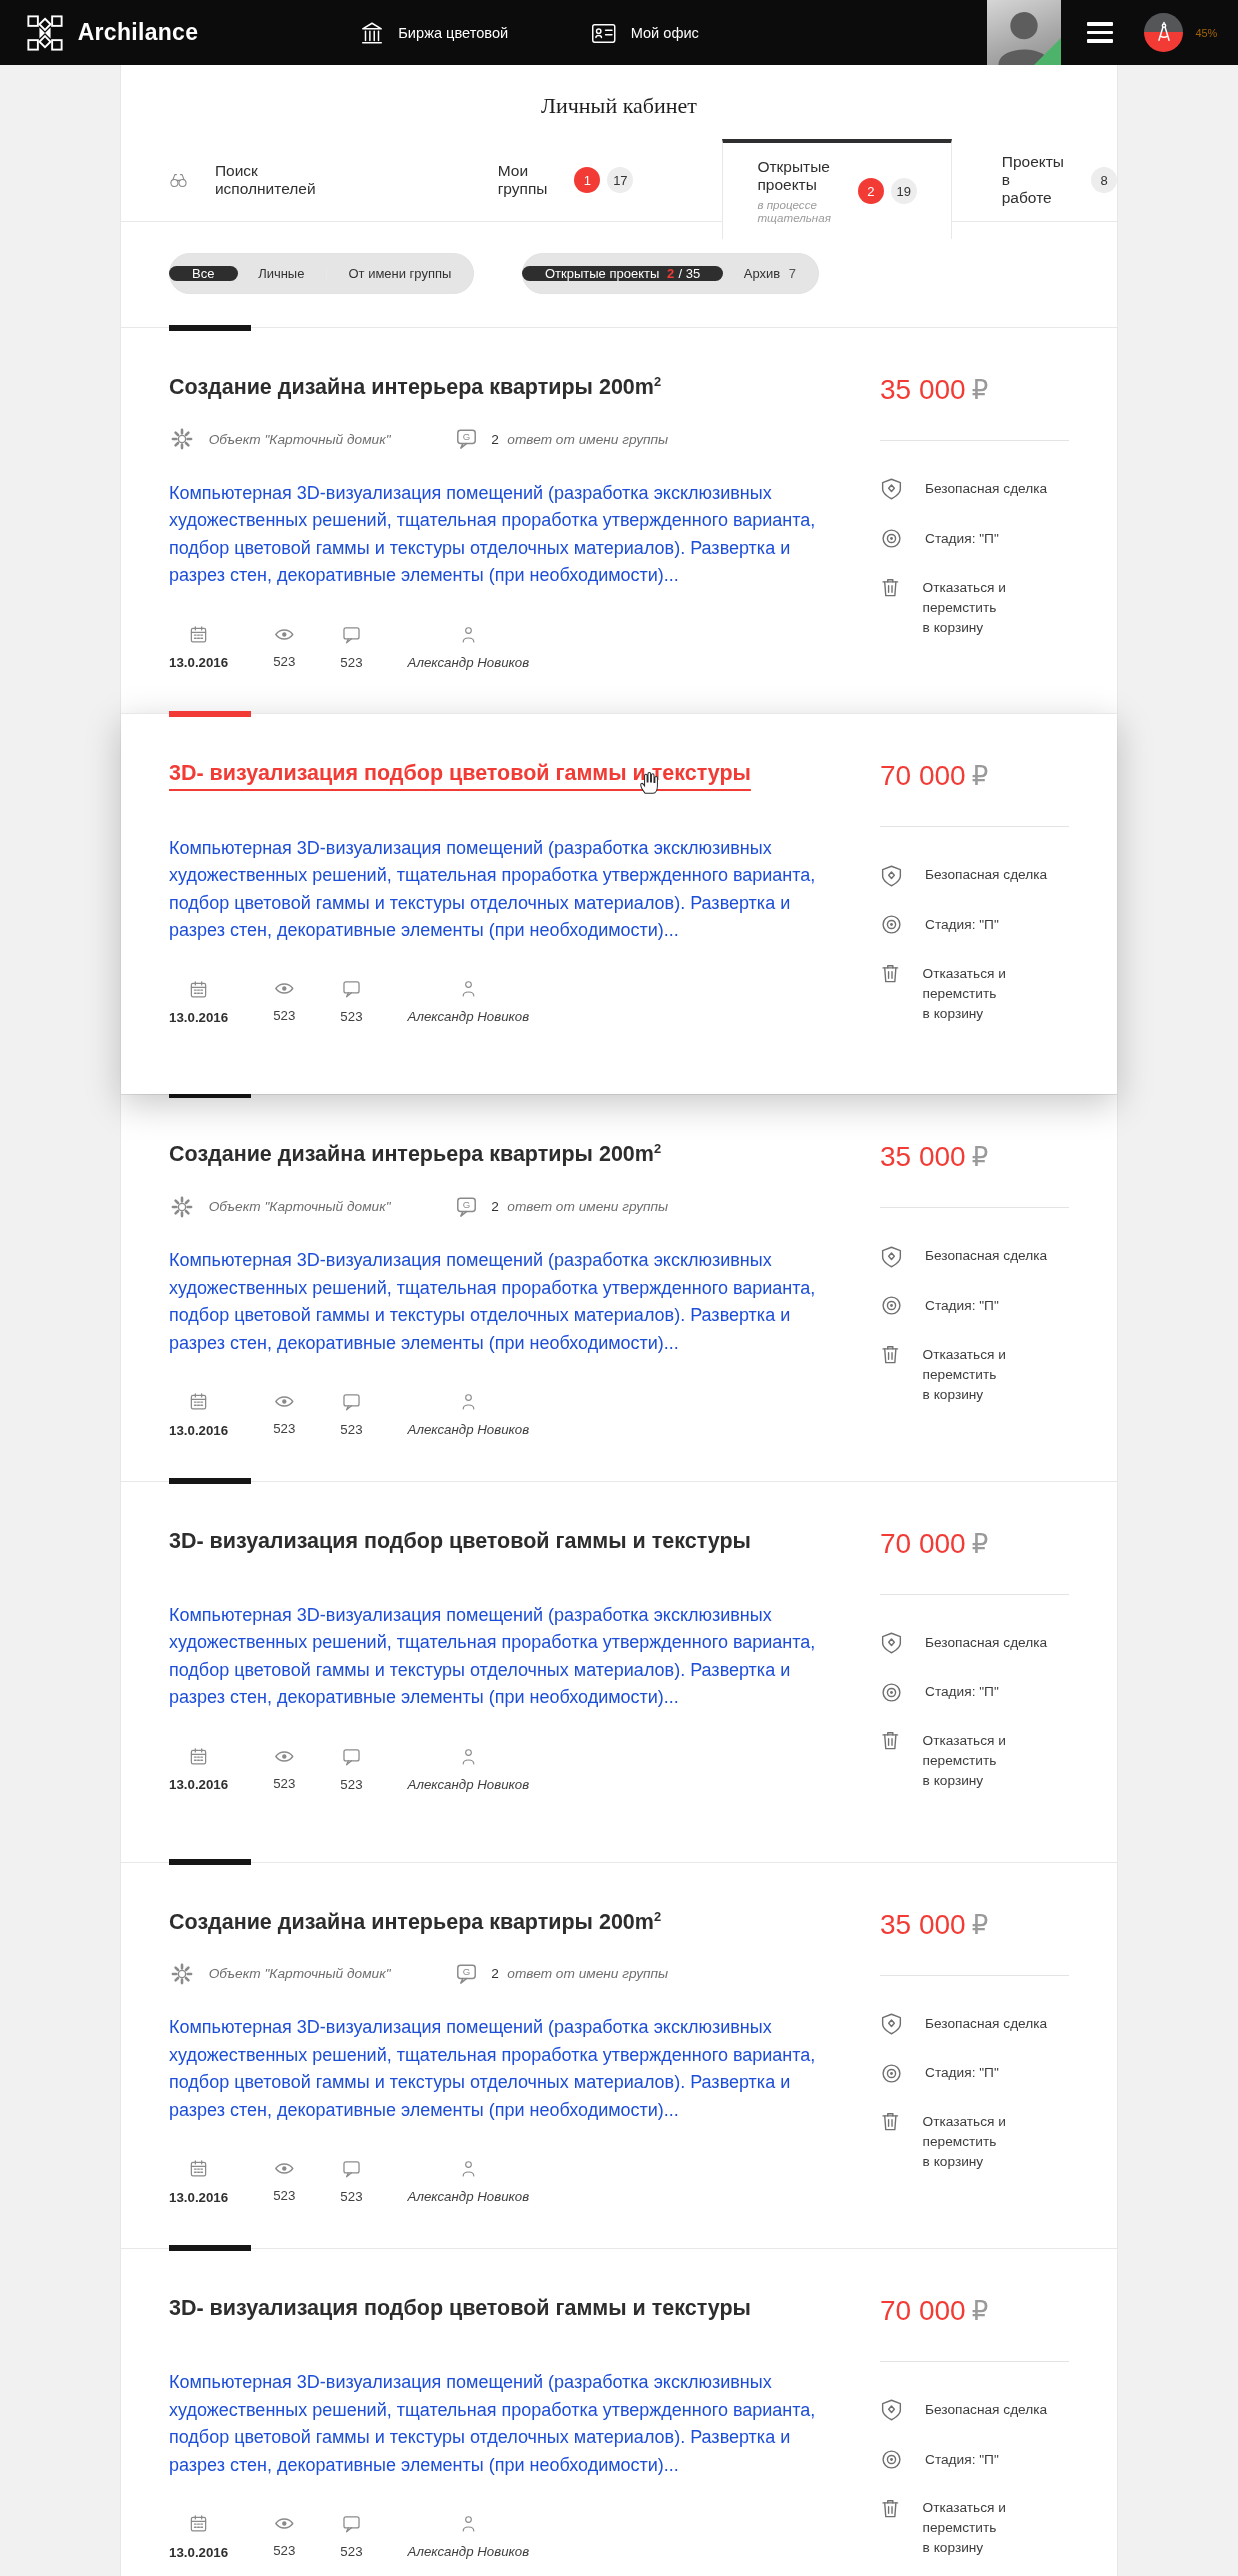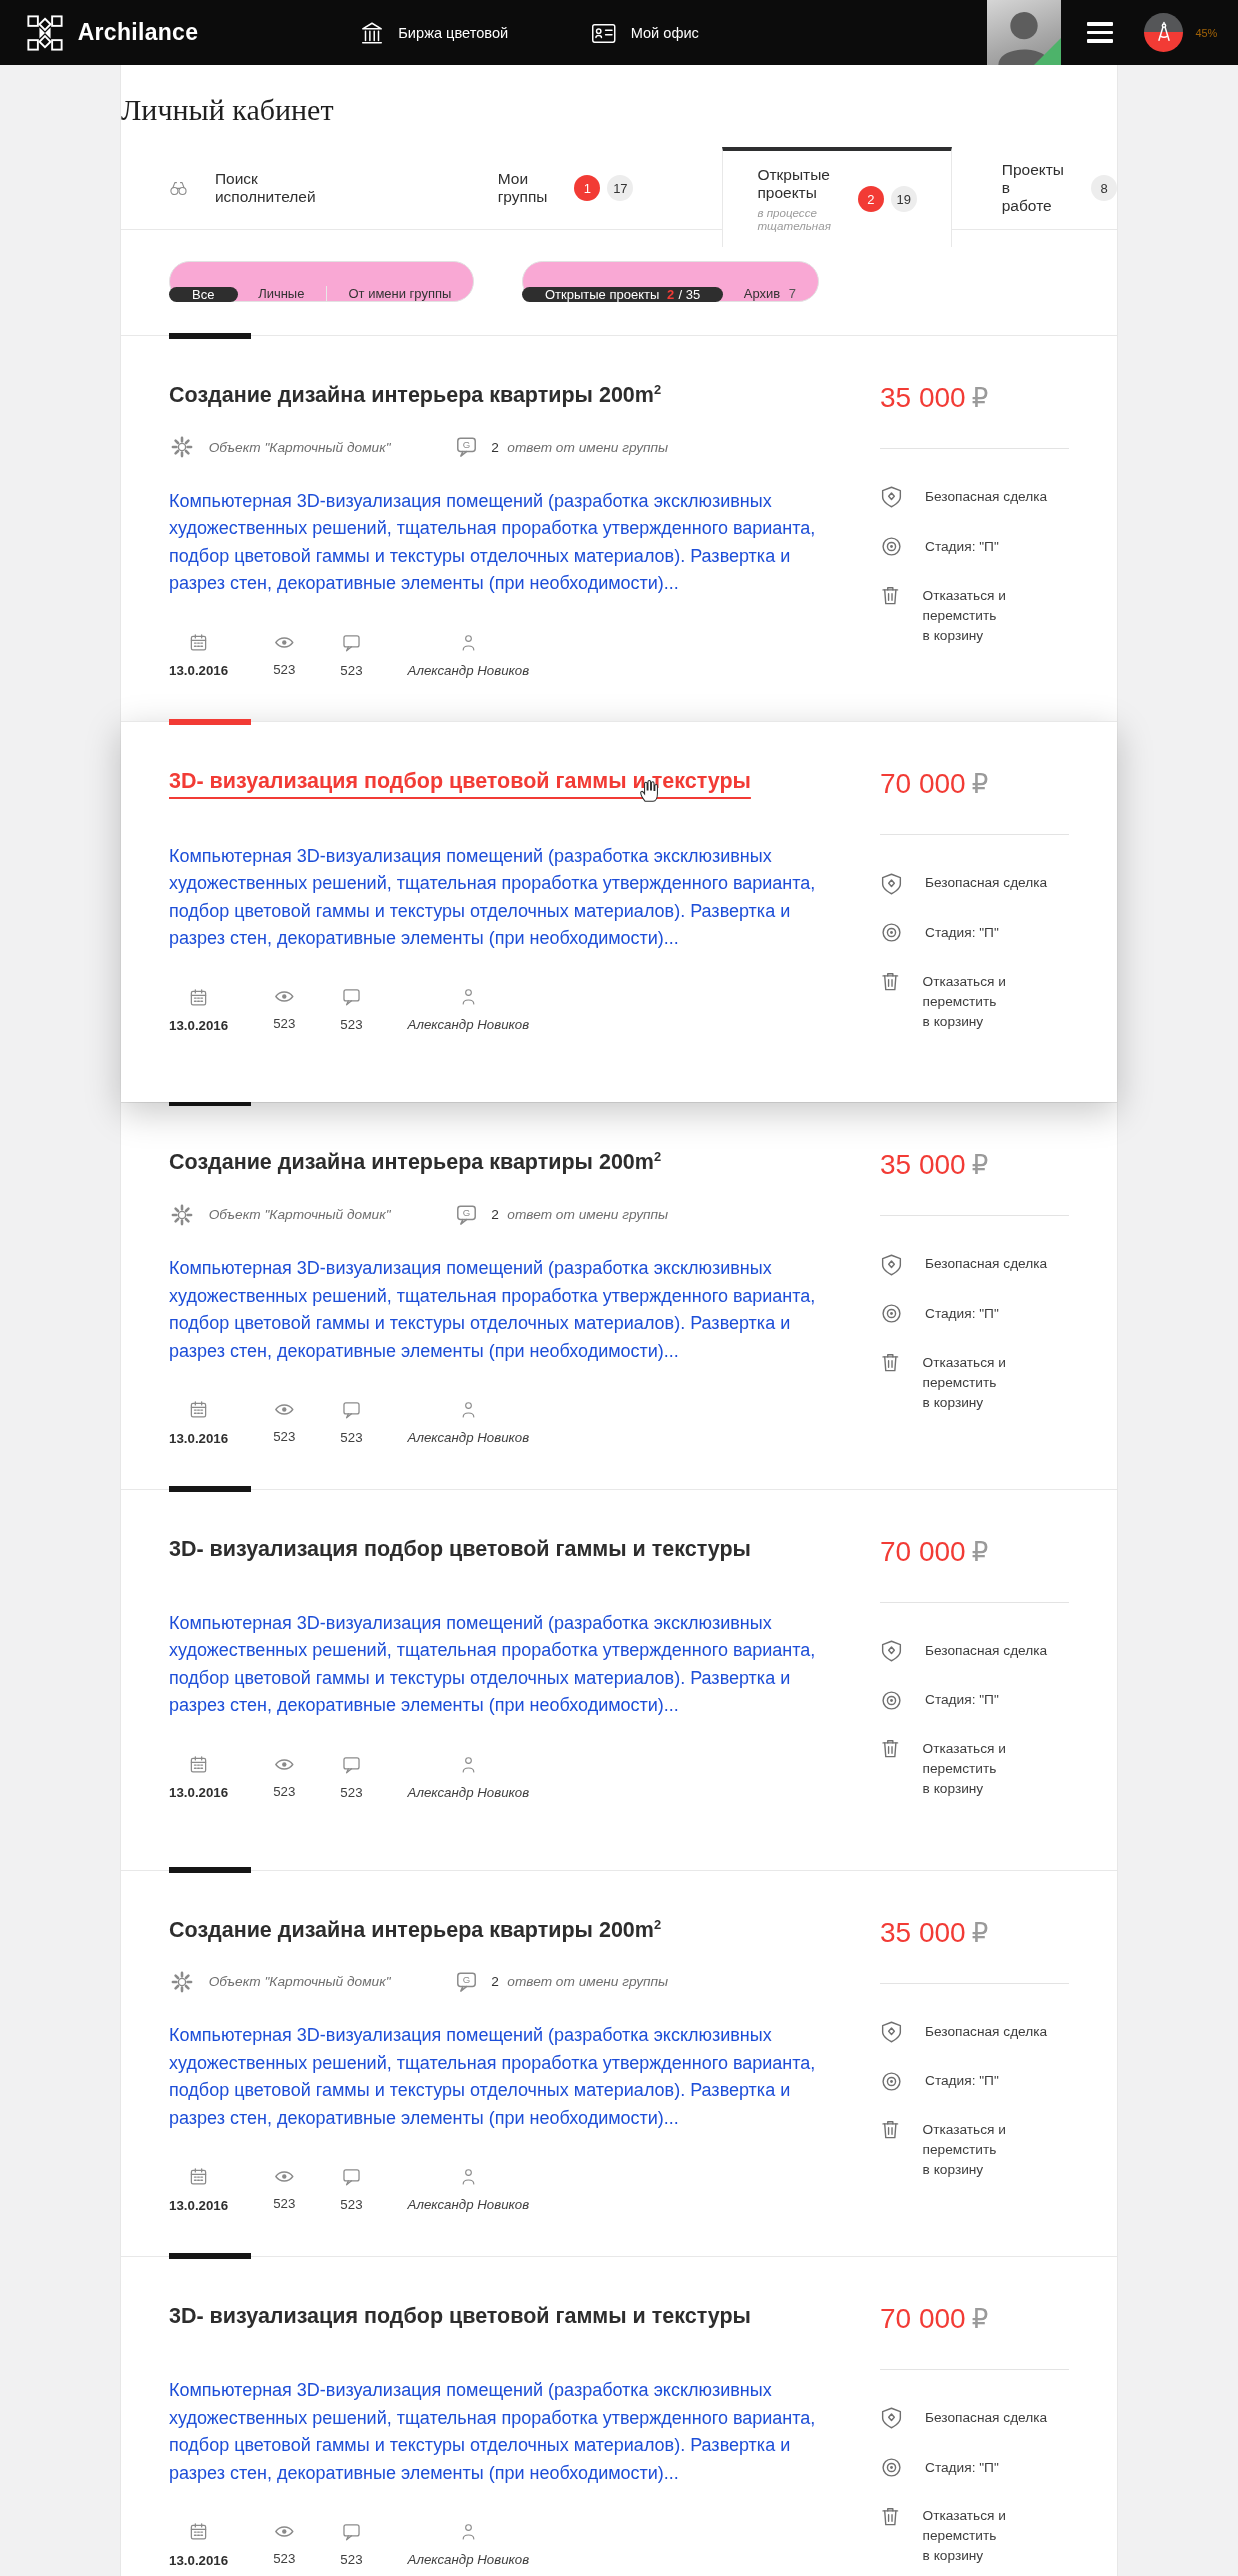--- a/index.html
+++ b/index.html
@@ -27,41 +27,41 @@
   .burger i { display:block; width:26px; height:3.4px; background:#fff; border-radius:0.9px; margin:5.2px 0; }
   .progress-avatar { width:39px; height:39px; border-radius:50%;
     background:linear-gradient(180deg,#555658 0 50%, #f23b35 50% 100%);
     display:flex; align-items:center; justify-content:center; }
   .completion { color:#a16207; font-size:11px; margin:0 20.6px 0 12px; }
 
   
   .container { width:998px; margin:0 auto; background:#fff;
     border-left:0.9px solid #e7e7e7; border-right:0.9px solid #e7e7e7; position:relative; }
   .page-title { font-family:"Liberation Serif","DejaVu Serif",serif; font-weight:400;
-    font-size:30px; color:#1f1f1f; text-align:left; margin:0; padding:27.5px 0 8.6px; }
+    font-size:22px; color:#1f1f1f; text-align:center; margin:0; padding:27.5px 0 8.6px; }
 
   
   .tabs { display:flex; border-bottom:0.9px solid #e8e8e8; margin-top:12px; align-items:center; }
   .tab { height:82px; display:flex; align-items:center; gap:27px; font-size:15.5px; color:#2f2f2f; cursor:pointer; }
   .tab--search { margin-left:48px; }
   .tab--groups { margin-left:175px; }
   .tab--open { margin-left:89px; height:100px; margin-bottom:-18px; padding:0 34px;
     background:#fff; border:0.9px solid #e8e8e8; border-bottom:none; border-top:4.3px solid #2e2f30; z-index:2; }
   .tab--inwork { margin-left:50px; }
   .tab-label-wrap { display:flex; flex-direction:column; }
   .tab-sublabel { font-size:11.6px; font-style:italic; color:#9b9b9b; margin-top:4.3px; }
   .badge { min-width:26px; height:26px; padding:0 5.2px; border-radius:13px; display:inline-flex;
     align-items:center; justify-content:center; font-size:13px; }
   .badge--red { background:#f23b35; color:#fff; }
   .badge--gray { background:#ededed; color:#333; }
   .badges { display:flex; gap:6.9px; align-items:center; }
 
   
   .filters { display:flex; gap:48px; padding:31px 0 33px 48px; }
-  .pillgroup { display:inline-flex; align-items:flex-end; height:41px; background:#f9a8d4;
+  .pillgroup { display:inline-flex; align-items:center; height:41px; background:#e5e5e5;
     border:0.9px solid #e2e2e2; border-radius:22px; }
   .pill { display:flex; align-items:center; padding:0 21.5px; font-size:13px; color:#333;
     border-left:0.9px solid #e8e8e8; cursor:pointer; white-space:nowrap; }
   .pill:first-child { border-left:none; }
   .pill--active { background:#2e2e2e; color:#fff; border-radius:22px; margin:-0.9px; border-left:none; padding:0 23px; }
   .pill--active + .pill { border-left:none; }
   .count-red { color:#f23b35; margin-left:7.7px; }
   .count-plain { margin-left:4.3px; }
   .count-gray { margin-left:8.6px; color:#555; }
 

